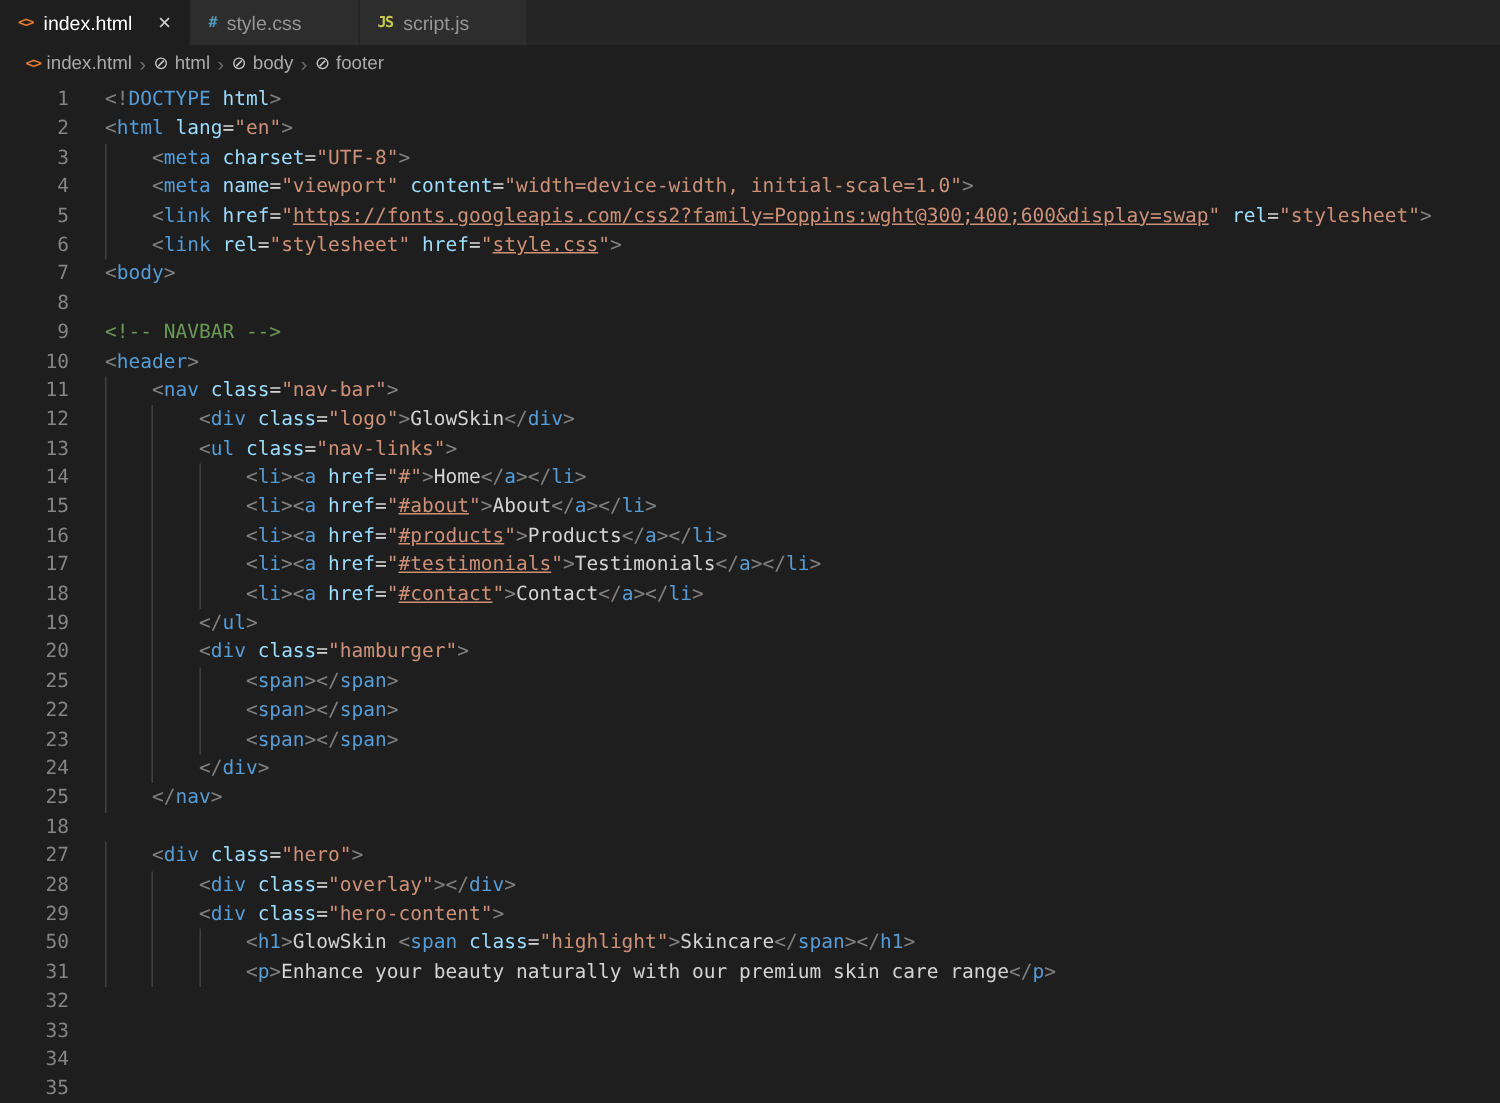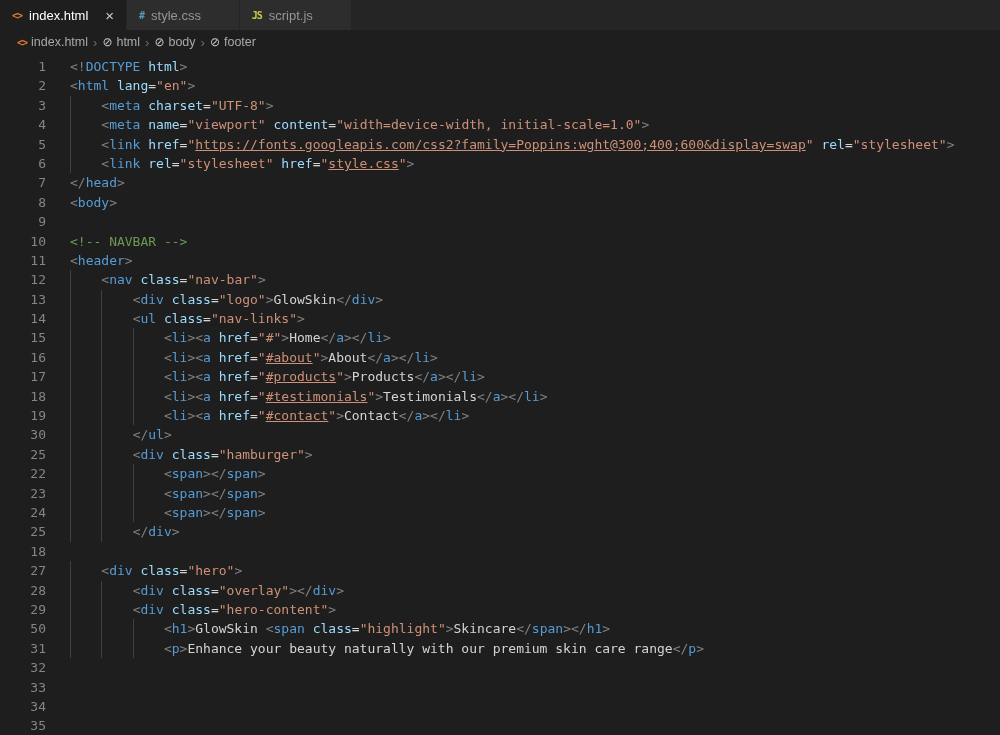--- a/index.html
+++ b/index.html
@@ -133,21 +133,21 @@
       <div class="ln">10</div>
       <div class="ln">11</div>
       <div class="ln">12</div>
       <div class="ln">13</div>
       <div class="ln">14</div>
       <div class="ln">15</div>
       <div class="ln">16</div>
       <div class="ln">17</div>
       <div class="ln">18</div>
       <div class="ln">19</div>
-      <div class="ln">30</div>
+      <div class="ln">20</div>
       <div class="ln">25</div>
       <div class="ln">22</div>
       <div class="ln">23</div>
       <div class="ln">24</div>
       <div class="ln">25</div>
       <div class="ln">18</div>
       <div class="ln">27</div>
       <div class="ln">28</div>
       <div class="ln">29</div>
       <div class="ln">50</div>
@@ -157,39 +157,39 @@
       <div class="ln">34</div>
       <div class="ln">35</div>
     </div>
   <div class="code">
       <div class="codeline"><span class="tok-p">&lt;!</span><span class="tok-t">DOCTYPE</span><span class="tok-x"> </span><span class="tok-a">html</span><span class="tok-p">&gt;</span></div>
       <div class="codeline"><span class="tok-p">&lt;</span><span class="tok-t">html</span><span class="tok-x"> </span><span class="tok-a">lang</span><span class="tok-x">=</span><span class="tok-s">"en"</span><span class="tok-p">&gt;</span></div>
       <div class="codeline"><span class="guide" style="left: 0ch;"></span><span class="tok-x">    </span><span class="tok-p">&lt;</span><span class="tok-t">meta</span><span class="tok-x"> </span><span class="tok-a">charset</span><span class="tok-x">=</span><span class="tok-s">"UTF-8"</span><span class="tok-p">&gt;</span></div>
       <div class="codeline"><span class="guide" style="left: 0ch;"></span><span class="tok-x">    </span><span class="tok-p">&lt;</span><span class="tok-t">meta</span><span class="tok-x"> </span><span class="tok-a">name</span><span class="tok-x">=</span><span class="tok-s">"viewport"</span><span class="tok-x"> </span><span class="tok-a">content</span><span class="tok-x">=</span><span class="tok-s">"width=device-width, initial-scale=1.0"</span><span class="tok-p">&gt;</span></div>
       <div class="codeline"><span class="guide" style="left: 0ch;"></span><span class="tok-x">    </span><span class="tok-p">&lt;</span><span class="tok-t">link</span><span class="tok-x"> </span><span class="tok-a">href</span><span class="tok-x">=</span><span class="tok-s">"</span><span class="tok-u">https://fonts.googleapis.com/css2?family=Poppins:wght@300;400;600&amp;display=swap</span><span class="tok-s">"</span><span class="tok-x"> </span><span class="tok-a">rel</span><span class="tok-x">=</span><span class="tok-s">"stylesheet"</span><span class="tok-p">&gt;</span></div>
       <div class="codeline"><span class="guide" style="left: 0ch;"></span><span class="tok-x">    </span><span class="tok-p">&lt;</span><span class="tok-t">link</span><span class="tok-x"> </span><span class="tok-a">rel</span><span class="tok-x">=</span><span class="tok-s">"stylesheet"</span><span class="tok-x"> </span><span class="tok-a">href</span><span class="tok-x">=</span><span class="tok-s">"</span><span class="tok-u">style.css</span><span class="tok-s">"</span><span class="tok-p">&gt;</span></div>
-      <div class="codeline"><span class="tok-p">&lt;/</span><span class="tok-t">head</span><span class="tok-p">&gt;</span></div>
       <div class="codeline"><span class="tok-p">&lt;</span><span class="tok-t">body</span><span class="tok-p">&gt;</span></div>
       <div class="codeline"></div>
       <div class="codeline"><span class="tok-c">&lt;!-- NAVBAR --&gt;</span></div>
       <div class="codeline"><span class="tok-p">&lt;</span><span class="tok-t">header</span><span class="tok-p">&gt;</span></div>
       <div class="codeline"><span class="guide" style="left: 0ch;"></span><span class="tok-x">    </span><span class="tok-p">&lt;</span><span class="tok-t">nav</span><span class="tok-x"> </span><span class="tok-a">class</span><span class="tok-x">=</span><span class="tok-s">"nav-bar"</span><span class="tok-p">&gt;</span></div>
       <div class="codeline"><span class="guide" style="left: 0ch;"></span><span class="guide" style="left: 4ch;"></span><span class="tok-x">        </span><span class="tok-p">&lt;</span><span class="tok-t">div</span><span class="tok-x"> </span><span class="tok-a">class</span><span class="tok-x">=</span><span class="tok-s">"logo"</span><span class="tok-p">&gt;</span><span class="tok-x">GlowSkin</span><span class="tok-p">&lt;/</span><span class="tok-t">div</span><span class="tok-p">&gt;</span></div>
       <div class="codeline"><span class="guide" style="left: 0ch;"></span><span class="guide" style="left: 4ch;"></span><span class="tok-x">        </span><span class="tok-p">&lt;</span><span class="tok-t">ul</span><span class="tok-x"> </span><span class="tok-a">class</span><span class="tok-x">=</span><span class="tok-s">"nav-links"</span><span class="tok-p">&gt;</span></div>
       <div class="codeline"><span class="guide" style="left: 0ch;"></span><span class="guide" style="left: 4ch;"></span><span class="guide" style="left: 8ch;"></span><span class="tok-x">            </span><span class="tok-p">&lt;</span><span class="tok-t">li</span><span class="tok-p">&gt;&lt;</span><span class="tok-t">a</span><span class="tok-x"> </span><span class="tok-a">href</span><span class="tok-x">=</span><span class="tok-s">"#"</span><span class="tok-p">&gt;</span><span class="tok-x">Home</span><span class="tok-p">&lt;/</span><span class="tok-t">a</span><span class="tok-p">&gt;&lt;/</span><span class="tok-t">li</span><span class="tok-p">&gt;</span></div>
       <div class="codeline"><span class="guide" style="left: 0ch;"></span><span class="guide" style="left: 4ch;"></span><span class="guide" style="left: 8ch;"></span><span class="tok-x">            </span><span class="tok-p">&lt;</span><span class="tok-t">li</span><span class="tok-p">&gt;&lt;</span><span class="tok-t">a</span><span class="tok-x"> </span><span class="tok-a">href</span><span class="tok-x">=</span><span class="tok-s">"</span><span class="tok-u">#about</span><span class="tok-s">"</span><span class="tok-p">&gt;</span><span class="tok-x">About</span><span class="tok-p">&lt;/</span><span class="tok-t">a</span><span class="tok-p">&gt;&lt;/</span><span class="tok-t">li</span><span class="tok-p">&gt;</span></div>
       <div class="codeline"><span class="guide" style="left: 0ch;"></span><span class="guide" style="left: 4ch;"></span><span class="guide" style="left: 8ch;"></span><span class="tok-x">            </span><span class="tok-p">&lt;</span><span class="tok-t">li</span><span class="tok-p">&gt;&lt;</span><span class="tok-t">a</span><span class="tok-x"> </span><span class="tok-a">href</span><span class="tok-x">=</span><span class="tok-s">"</span><span class="tok-u">#products</span><span class="tok-s">"</span><span class="tok-p">&gt;</span><span class="tok-x">Products</span><span class="tok-p">&lt;/</span><span class="tok-t">a</span><span class="tok-p">&gt;&lt;/</span><span class="tok-t">li</span><span class="tok-p">&gt;</span></div>
       <div class="codeline"><span class="guide" style="left: 0ch;"></span><span class="guide" style="left: 4ch;"></span><span class="guide" style="left: 8ch;"></span><span class="tok-x">            </span><span class="tok-p">&lt;</span><span class="tok-t">li</span><span class="tok-p">&gt;&lt;</span><span class="tok-t">a</span><span class="tok-x"> </span><span class="tok-a">href</span><span class="tok-x">=</span><span class="tok-s">"</span><span class="tok-u">#testimonials</span><span class="tok-s">"</span><span class="tok-p">&gt;</span><span class="tok-x">Testimonials</span><span class="tok-p">&lt;/</span><span class="tok-t">a</span><span class="tok-p">&gt;&lt;/</span><span class="tok-t">li</span><span class="tok-p">&gt;</span></div>
       <div class="codeline"><span class="guide" style="left: 0ch;"></span><span class="guide" style="left: 4ch;"></span><span class="guide" style="left: 8ch;"></span><span class="tok-x">            </span><span class="tok-p">&lt;</span><span class="tok-t">li</span><span class="tok-p">&gt;&lt;</span><span class="tok-t">a</span><span class="tok-x"> </span><span class="tok-a">href</span><span class="tok-x">=</span><span class="tok-s">"</span><span class="tok-u">#contact</span><span class="tok-s">"</span><span class="tok-p">&gt;</span><span class="tok-x">Contact</span><span class="tok-p">&lt;/</span><span class="tok-t">a</span><span class="tok-p">&gt;&lt;/</span><span class="tok-t">li</span><span class="tok-p">&gt;</span></div>
       <div class="codeline"><span class="guide" style="left: 0ch;"></span><span class="guide" style="left: 4ch;"></span><span class="tok-x">        </span><span class="tok-p">&lt;/</span><span class="tok-t">ul</span><span class="tok-p">&gt;</span></div>
       <div class="codeline"><span class="guide" style="left: 0ch;"></span><span class="guide" style="left: 4ch;"></span><span class="tok-x">        </span><span class="tok-p">&lt;</span><span class="tok-t">div</span><span class="tok-x"> </span><span class="tok-a">class</span><span class="tok-x">=</span><span class="tok-s">"hamburger"</span><span class="tok-p">&gt;</span></div>
       <div class="codeline"><span class="guide" style="left: 0ch;"></span><span class="guide" style="left: 4ch;"></span><span class="guide" style="left: 8ch;"></span><span class="tok-x">            </span><span class="tok-p">&lt;</span><span class="tok-t">span</span><span class="tok-p">&gt;&lt;/</span><span class="tok-t">span</span><span class="tok-p">&gt;</span></div>
       <div class="codeline"><span class="guide" style="left: 0ch;"></span><span class="guide" style="left: 4ch;"></span><span class="guide" style="left: 8ch;"></span><span class="tok-x">            </span><span class="tok-p">&lt;</span><span class="tok-t">span</span><span class="tok-p">&gt;&lt;/</span><span class="tok-t">span</span><span class="tok-p">&gt;</span></div>
       <div class="codeline"><span class="guide" style="left: 0ch;"></span><span class="guide" style="left: 4ch;"></span><span class="guide" style="left: 8ch;"></span><span class="tok-x">            </span><span class="tok-p">&lt;</span><span class="tok-t">span</span><span class="tok-p">&gt;&lt;/</span><span class="tok-t">span</span><span class="tok-p">&gt;</span></div>
       <div class="codeline"><span class="guide" style="left: 0ch;"></span><span class="guide" style="left: 4ch;"></span><span class="tok-x">        </span><span class="tok-p">&lt;/</span><span class="tok-t">div</span><span class="tok-p">&gt;</span></div>
+      <div class="codeline"><span class="guide" style="left: 0ch;"></span><span class="tok-x">    </span><span class="tok-p">&lt;/</span><span class="tok-t">nav</span><span class="tok-p">&gt;</span></div>
       <div class="codeline"></div>
       <div class="codeline"><span class="guide" style="left: 0ch;"></span><span class="tok-x">    </span><span class="tok-p">&lt;</span><span class="tok-t">div</span><span class="tok-x"> </span><span class="tok-a">class</span><span class="tok-x">=</span><span class="tok-s">"hero"</span><span class="tok-p">&gt;</span></div>
       <div class="codeline"><span class="guide" style="left: 0ch;"></span><span class="guide" style="left: 4ch;"></span><span class="tok-x">        </span><span class="tok-p">&lt;</span><span class="tok-t">div</span><span class="tok-x"> </span><span class="tok-a">class</span><span class="tok-x">=</span><span class="tok-s">"overlay"</span><span class="tok-p">&gt;&lt;/</span><span class="tok-t">div</span><span class="tok-p">&gt;</span></div>
       <div class="codeline"><span class="guide" style="left: 0ch;"></span><span class="guide" style="left: 4ch;"></span><span class="tok-x">        </span><span class="tok-p">&lt;</span><span class="tok-t">div</span><span class="tok-x"> </span><span class="tok-a">class</span><span class="tok-x">=</span><span class="tok-s">"hero-content"</span><span class="tok-p">&gt;</span></div>
       <div class="codeline"><span class="guide" style="left: 0ch;"></span><span class="guide" style="left: 4ch;"></span><span class="guide" style="left: 8ch;"></span><span class="tok-x">            </span><span class="tok-p">&lt;</span><span class="tok-t">h1</span><span class="tok-p">&gt;</span><span class="tok-x">GlowSkin </span><span class="tok-p">&lt;</span><span class="tok-t">span</span><span class="tok-x"> </span><span class="tok-a">class</span><span class="tok-x">=</span><span class="tok-s">"highlight"</span><span class="tok-p">&gt;</span><span class="tok-x">Skincare</span><span class="tok-p">&lt;/</span><span class="tok-t">span</span><span class="tok-p">&gt;&lt;/</span><span class="tok-t">h1</span><span class="tok-p">&gt;</span></div>
       <div class="codeline"><span class="guide" style="left: 0ch;"></span><span class="guide" style="left: 4ch;"></span><span class="guide" style="left: 8ch;"></span><span class="tok-x">            </span><span class="tok-p">&lt;</span><span class="tok-t">p</span><span class="tok-p">&gt;</span><span class="tok-x">Enhance your beauty naturally with our premium skin care range</span><span class="tok-p">&lt;/</span><span class="tok-t">p</span><span class="tok-p">&gt;</span></div>
     </div>
 </div>
 
 </body></html>

